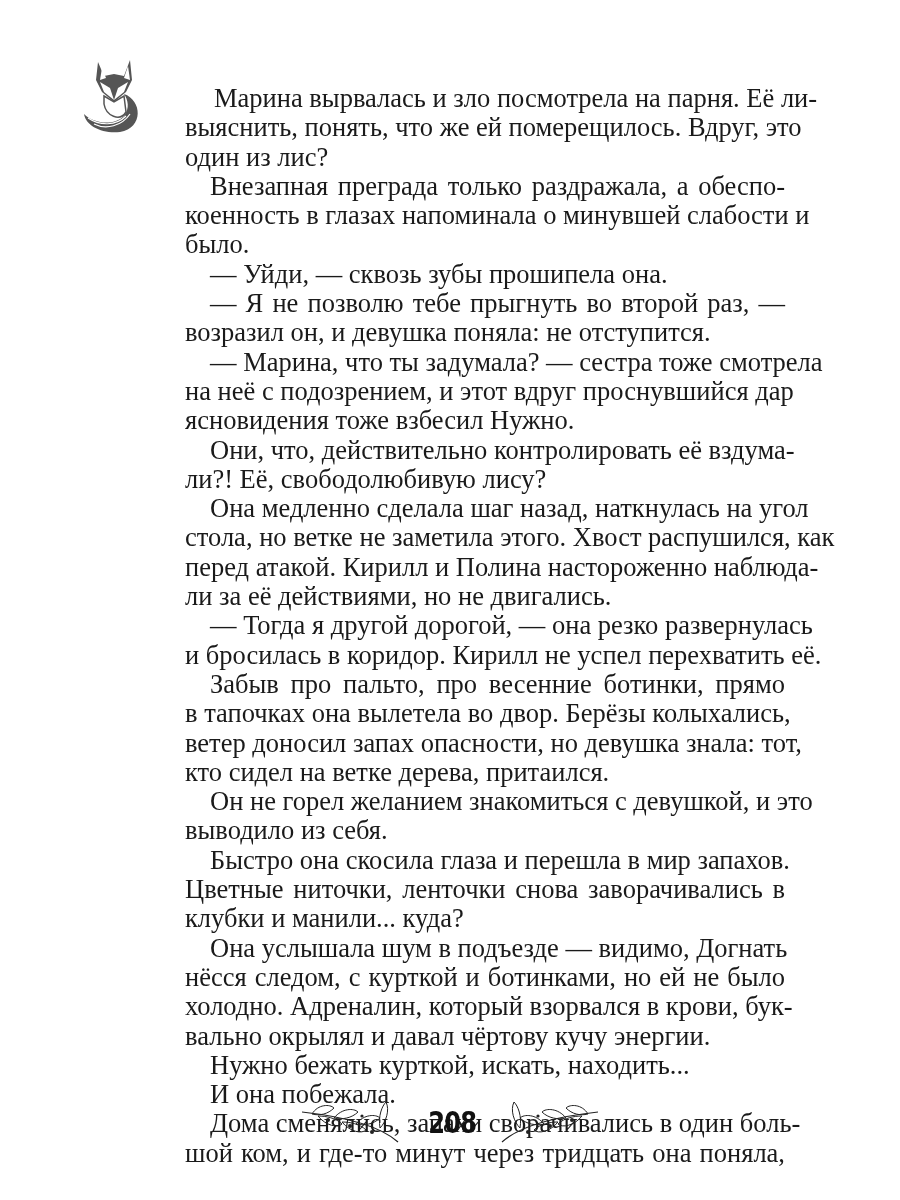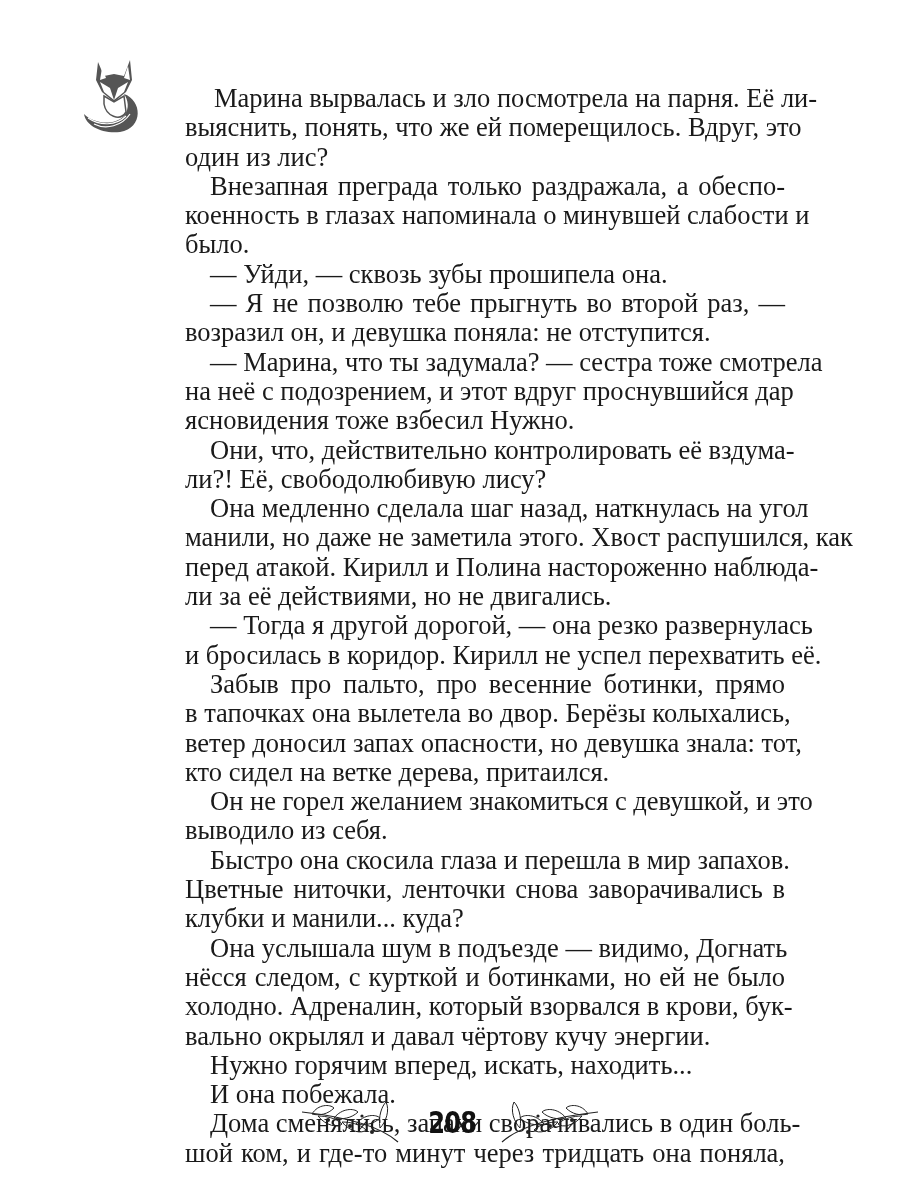--- a/index.html
+++ b/index.html
@@ -53,39 +53,39 @@
     <span class="line last">было.</span>
     <span class="line indent last">— Уйди, — сквозь зубы прошипела она.</span>
     <span class="line indent">— Я не позволю тебе прыгнуть во второй раз, —</span>
     <span class="line last">возразил он, и девушка поняла: не отступится.</span>
     <span class="line indent">— Марина, что ты задумала? — сестра тоже смотрела</span>
     <span class="line ">на неё с подозрением, и этот вдруг проснувшийся дар</span>
     <span class="line last">ясновидения тоже взбесил Нужно.</span>
     <span class="line indent">Они, что, действительно контролировать её вздума-</span>
     <span class="line last">ли?! Её, свободолюбивую лису?</span>
     <span class="line indent">Она медленно сделала шаг назад, наткнулась на угол</span>
-    <span class="line ">манили, но даже не заметила этого. Хвост распушился, как</span>
+    <span class="line ">стола, но ветке не заметила этого. Хвост распушился, как</span>
     <span class="line ">перед атакой. Кирилл и Полина настороженно наблюда-</span>
     <span class="line last">ли за её действиями, но не двигались.</span>
     <span class="line indent">— Тогда я другой дорогой, — она резко развернулась</span>
     <span class="line last">и бросилась в коридор. Кирилл не успел перехватить её.</span>
     <span class="line indent">Забыв про пальто, про весенние ботинки, прямо</span>
     <span class="line ">в тапочках она вылетела во двор. Берёзы колыхались,</span>
     <span class="line ">ветер доносил запах опасности, но девушка знала: тот,</span>
     <span class="line last">кто сидел на ветке дерева, притаился.</span>
     <span class="line indent">Он не горел желанием знакомиться с девушкой, и это</span>
     <span class="line last">выводило из себя.</span>
     <span class="line indent">Быстро она скосила глаза и перешла в мир запахов.</span>
     <span class="line ">Цветные ниточки, ленточки снова заворачивались в</span>
     <span class="line last">клубки и манили... куда?</span>
     <span class="line indent">Она услышала шум в подъезде — видимо, Догнать</span>
     <span class="line ">нёсся следом, с курткой и ботинками, но ей не было</span>
     <span class="line ">холодно. Адреналин, который взорвался в крови, бук-</span>
     <span class="line last">вально окрылял и давал чёртову кучу энергии.</span>
-    <span class="line indent last">Нужно горячим вперед, искать, находить...</span>
+    <span class="line indent last">Нужно бежать курткой, искать, находить...</span>
     <span class="line indent last">И она побежала.</span>
     <span class="line indent">Дома сменялись, запахи сворачивались в один боль-</span>
     <span class="line ">шой ком, и где-то минут через тридцать она поняла,</span>
   </div>
 
 <div class="footer">
   <svg class="ornament" viewBox="0 0 110 48">
     <path d="M4 14 C40 18 80 26 100 44" stroke="#222" fill="none" stroke-width="1.2"></path>
     <g fill="none" stroke="#222" stroke-width="1">
       <path d="M14 16 C20 6 32 6 36 10 C30 16 22 18 14 16 Z"></path>

